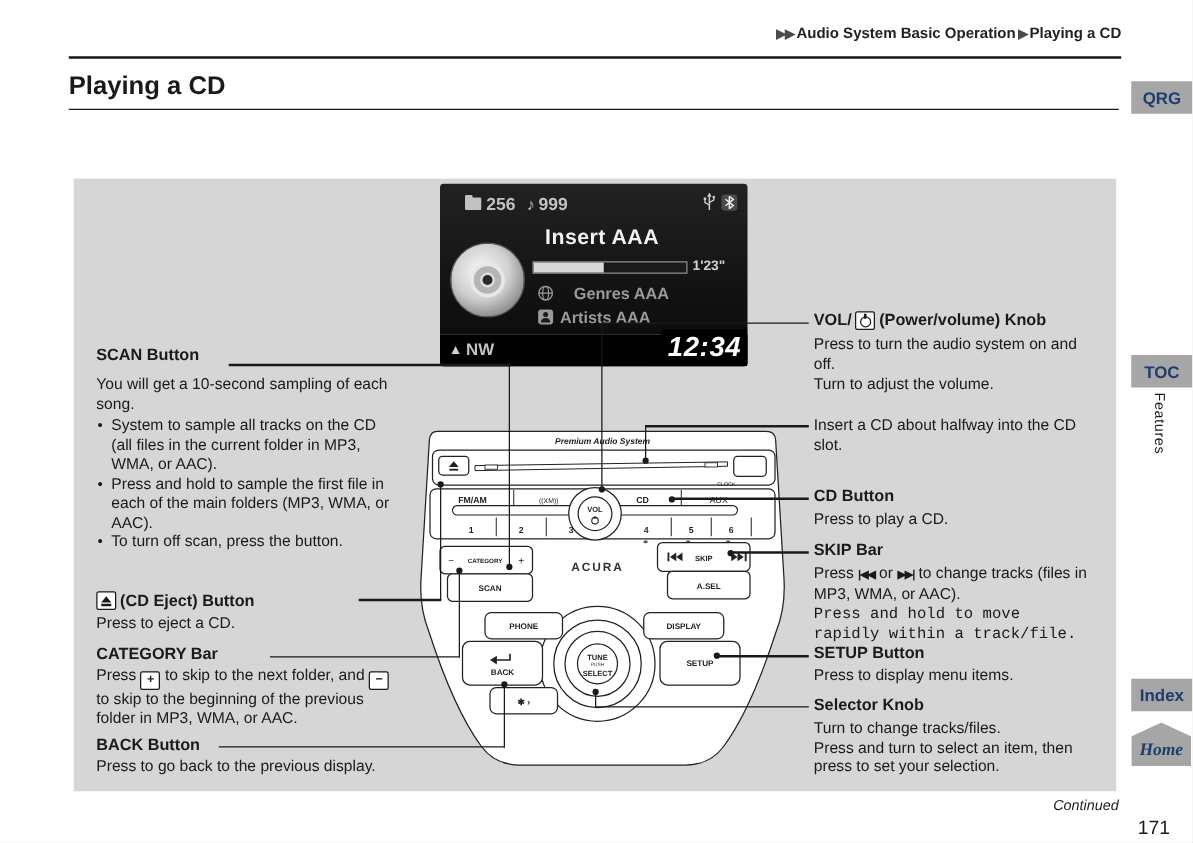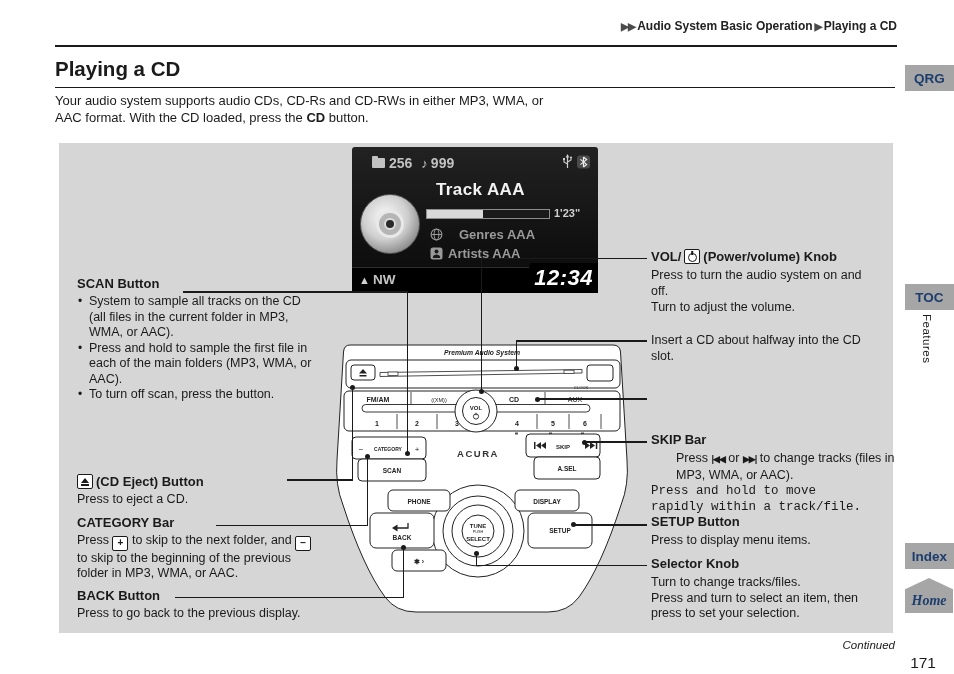--- a/index.html
+++ b/index.html
@@ -46,21 +46,21 @@
   .ibox{display:inline-flex;align-items:center;justify-content:center;width:14px;height:13px;border:1.2px solid #1a1a1a;border-radius:2px;
         font-size:10px;line-height:1;background:#fff;vertical-align:-2px;font-weight:bold;}
   .ej{display:inline-flex;flex-direction:column;align-items:center;}
   .ej-t{width:0;height:0;border-left:4px solid transparent;border-right:4px solid transparent;border-bottom:5px solid #1a1a1a;}
   .ej-b{width:8px;height:1.5px;background:#1a1a1a;margin-top:1px;}
   .pwr{position:relative;display:inline-block;width:7px;height:7px;border:1.3px solid #1a1a1a;border-radius:50%;margin-top:2px;}
   .pwr::after{content:"";position:absolute;left:50%;top:-3px;transform:translateX(-50%);width:1.6px;height:4px;background:#1a1a1a;}
   .skico{font-size:9px;letter-spacing:-1px;font-weight:bold;}
   .cl{position:absolute;background:#1a1a1a;}
   .dot{position:absolute;width:5px;height:5px;border-radius:50%;background:#1a1a1a;}
-  .hrow{display:inline-flex;align-items:flex-start;gap:3px;}
+  .hrow{display:inline-flex;align-items:center;gap:3px;}
   
   .tab{position:absolute;left:905px;width:49px;height:26px;background:#a6a6a6;color:#1c3d6d;font-weight:bold;font-size:13.5px;
        display:flex;align-items:center;justify-content:center;cursor:pointer;}
   .features{position:absolute;left:921px;top:314px;writing-mode:vertical-rl;font-size:11.5px;color:#1a1a1a;letter-spacing:.5px;}
   .home{position:absolute;left:905px;top:578px;width:48px;height:35px;background:#a6a6a6;
         clip-path:polygon(50% 0,100% 32%,100% 100%,0 100%,0 32%);
         display:flex;align-items:flex-end;justify-content:center;padding-bottom:4px;box-sizing:border-box;
         font-family:"Liberation Serif",serif;font-style:italic;font-weight:bold;font-size:14px;color:#1c3d6d;cursor:pointer;}
   .continued{position:absolute;right:59px;top:639px;font-style:italic;font-size:11.5px;}
   .pagenum{position:absolute;right:18px;top:654px;font-size:15.5px;}
@@ -74,21 +74,20 @@
   <div class="abs breadcrumb">
     <span class="bc-arr">▶▶</span>
     <span>Audio System Basic Operation</span>
     <span class="bc-arr">▶</span>
     <span>Playing a CD</span>
   </div>
   <div class="abs rule" style="left:55px;top:45px;width:842px;height:2px;"></div>
 
   <h1 class="abs title">Playing a CD</h1>
   <div class="abs rule" style="left:55px;top:87px;width:840px;height:1px;"></div>
-  <p class="abs intro"><span>Your audio system supports audio CDs, CD-Rs and CD-RWs in either MP3, WMA, or AAC format. With the CD loaded, press the </span><b>CD</b><span> button.</span></p>
 
   <div class="abs figure"></div>
 
   <div class="abs display">
     <div class="disp-status">
       <span class="folder-ic"></span>
       <span>256</span>
       <span class="note-ic">♪</span>
       <span>999</span>
     </div>
@@ -104,21 +103,21 @@
       <svg width="13" height="14" viewBox="0 0 13 14">
         <rect x="0" y="0.5" width="13" height="13" rx="3" fill="#4a4a4a"></rect>
         <path d="M6.5 2 L6.5 12 M6.5 2 L9.6 4.6 L3.4 9.6 M6.5 12 L9.6 9.4 L3.4 4.4" fill="none" stroke="#efefef" stroke-width="1.2"></path>
       </svg>
     </div>
     <div class="disc">
       <div class="disc-hub">
           <div class="disc-hole"></div>
         </div>
     </div>
-    <div class="track-title">Track AAA</div>
+    <div class="track-title">Insert AAA</div>
     <div class="progress">
         <div class="progress-fill"></div>
       </div>
     <div class="elapsed">1'23"</div>
     <div class="meta-row" style="top:80px;gap:16px;">
       <svg width="13" height="13" viewBox="0 0 13 13">
         <circle cx="6.5" cy="6.5" r="5.4" fill="none" stroke="#9a9a9a" stroke-width="1.1"></circle>
         <ellipse cx="6.5" cy="6.5" rx="2.4" ry="5.4" fill="none" stroke="#9a9a9a" stroke-width="1"></ellipse>
         <line x1="1.2" y1="6.5" x2="11.8" y2="6.5" stroke="#9a9a9a" stroke-width="1"></line>
       </svg>
@@ -271,20 +270,21 @@
 
   <div class="cl" style="left:573px;top:524px;width:74px;height:1.5px;"></div>
   <div class="dot" style="left:570.5px;top:521.5px;"></div>
 
   <div class="cl" style="left:475.5px;top:553px;width:1.5px;height:13px;"></div>
   <div class="cl" style="left:476px;top:564.5px;width:171px;height:1.5px;"></div>
   <div class="dot" style="left:473.5px;top:550.5px;"></div>
 
   <div class="abs" style="left:77px;top:276px;width:244px;">
     <div class="co-h">SCAN Button</div>
+    <p class="co-p" style="margin-top:8px;width:235px;">You will get a 10-second sampling of each song.</p>
     <ul class="co-ul">
       <li>System to sample all tracks on the CD (all files in the current folder in MP3, WMA, or AAC).</li>
       <li>Press and hold to sample the first file in each of the main folders (MP3, WMA, or AAC).</li>
       <li>To turn off scan, press the button.</li>
     </ul>
   </div>
 
   <div class="abs" style="left:77px;top:469px;width:244px;">
     <div class="co-h hrow">
       <span class="ibox">
@@ -323,24 +323,28 @@
       <span>(Power/volume) Knob</span>
     </div>
     <p class="co-p" style="margin-top:3px;width:212px;">Press to turn the audio system on and off.</p>
     <p class="co-p" style="margin-top:1px;">Turn to adjust the volume.</p>
   </div>
 
   <div class="abs" style="left:651px;top:330px;width:240px;">
     <p class="co-p" style="margin-top:3px;width:212px;">Insert a CD about halfway into the CD slot.</p>
   </div>
 
+  <div class="abs" style="left:651px;top:389px;width:240px;">
+    <div class="co-h">CD Button</div>
+    <p class="co-p" style="margin-top:3px;">Press to play a CD.</p>
+  </div>
 
   <div class="abs" style="left:651px;top:432px;width:242px;">
     <div class="co-h">SKIP Bar</div>
-    <p class="co-p" style="margin-top:3px;width:240px;margin-left:25px;">
+    <p class="co-p" style="margin-top:3px;width:240px;">
       <span>Press</span>
       <span class="skico">|◀◀</span>
       <span>or</span>
       <span class="skico">▶▶|</span>
       <span>to change tracks (files in MP3, WMA, or AAC).</span>
     </p>
     <p class="co-p" style="margin-top:1px;width:212px;font-family:Liberation Mono, monospace;">Press and hold to move rapidly within a track/file.</p>
   </div>
 
   <div class="abs" style="left:651px;top:556px;width:240px;">

